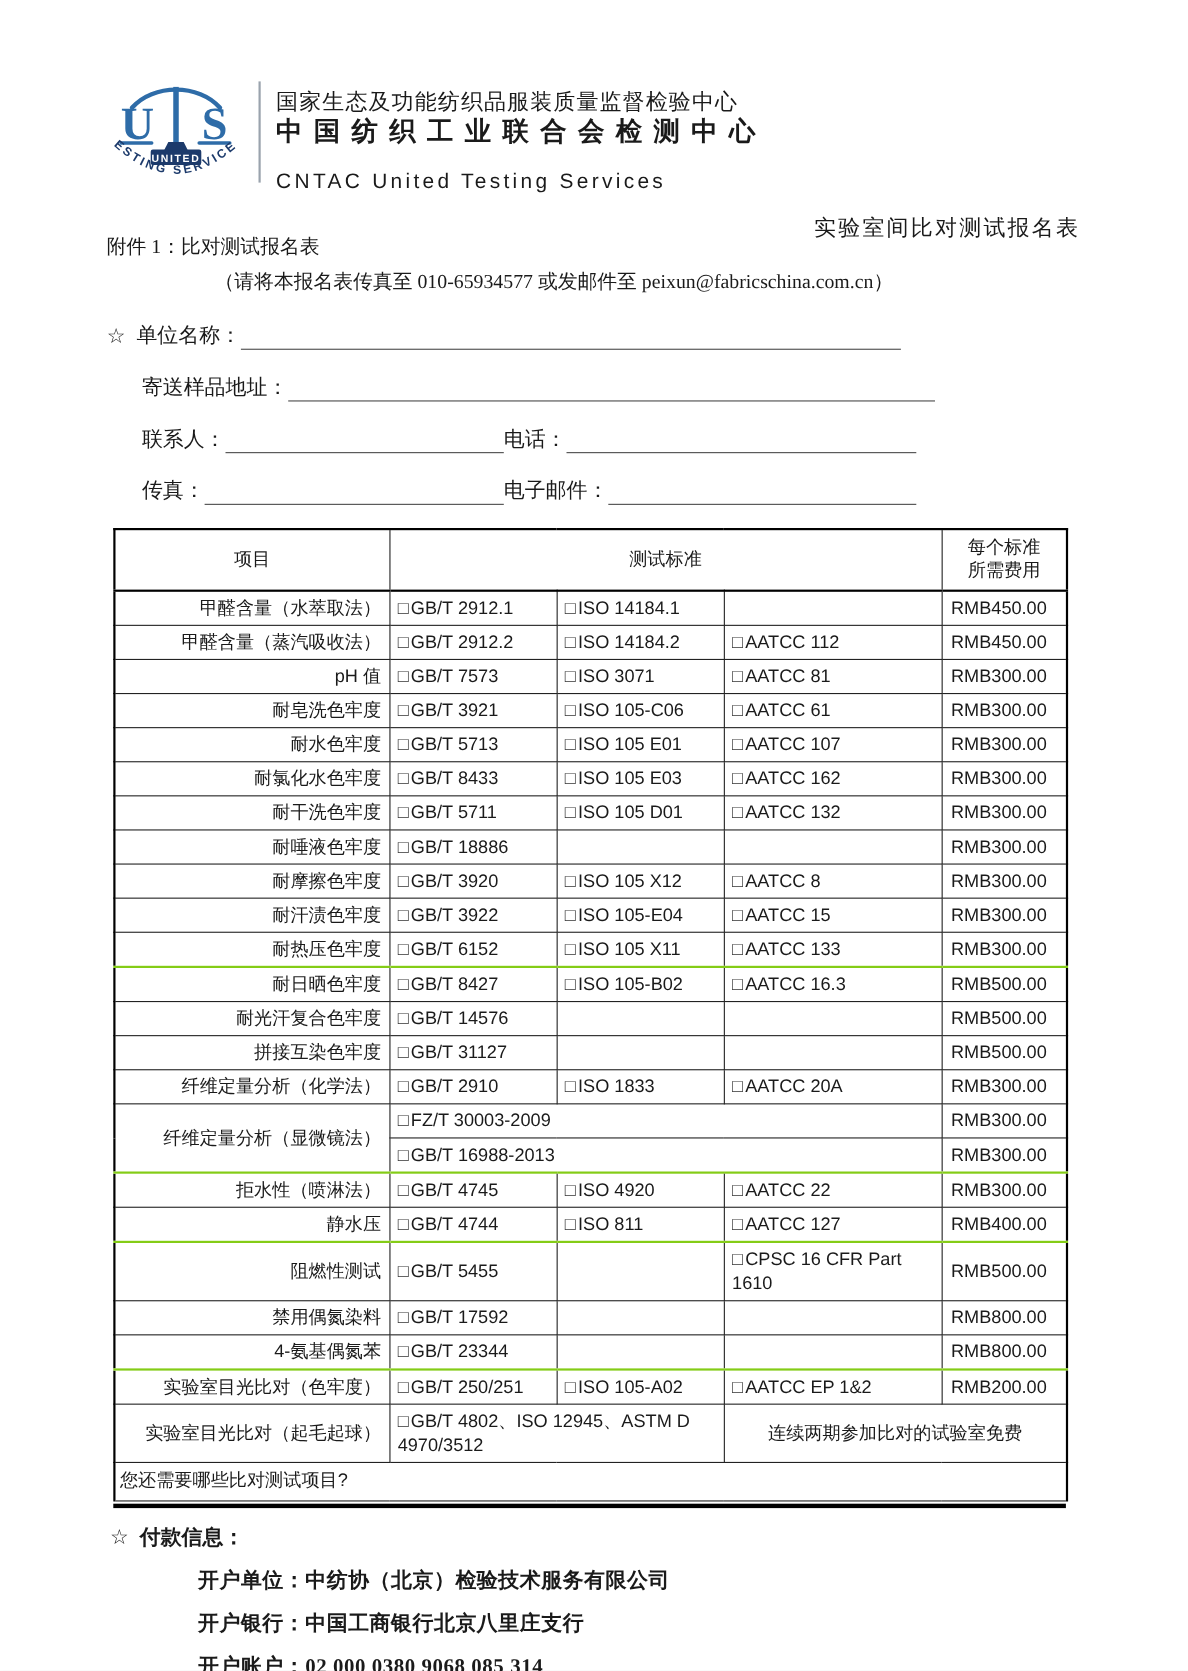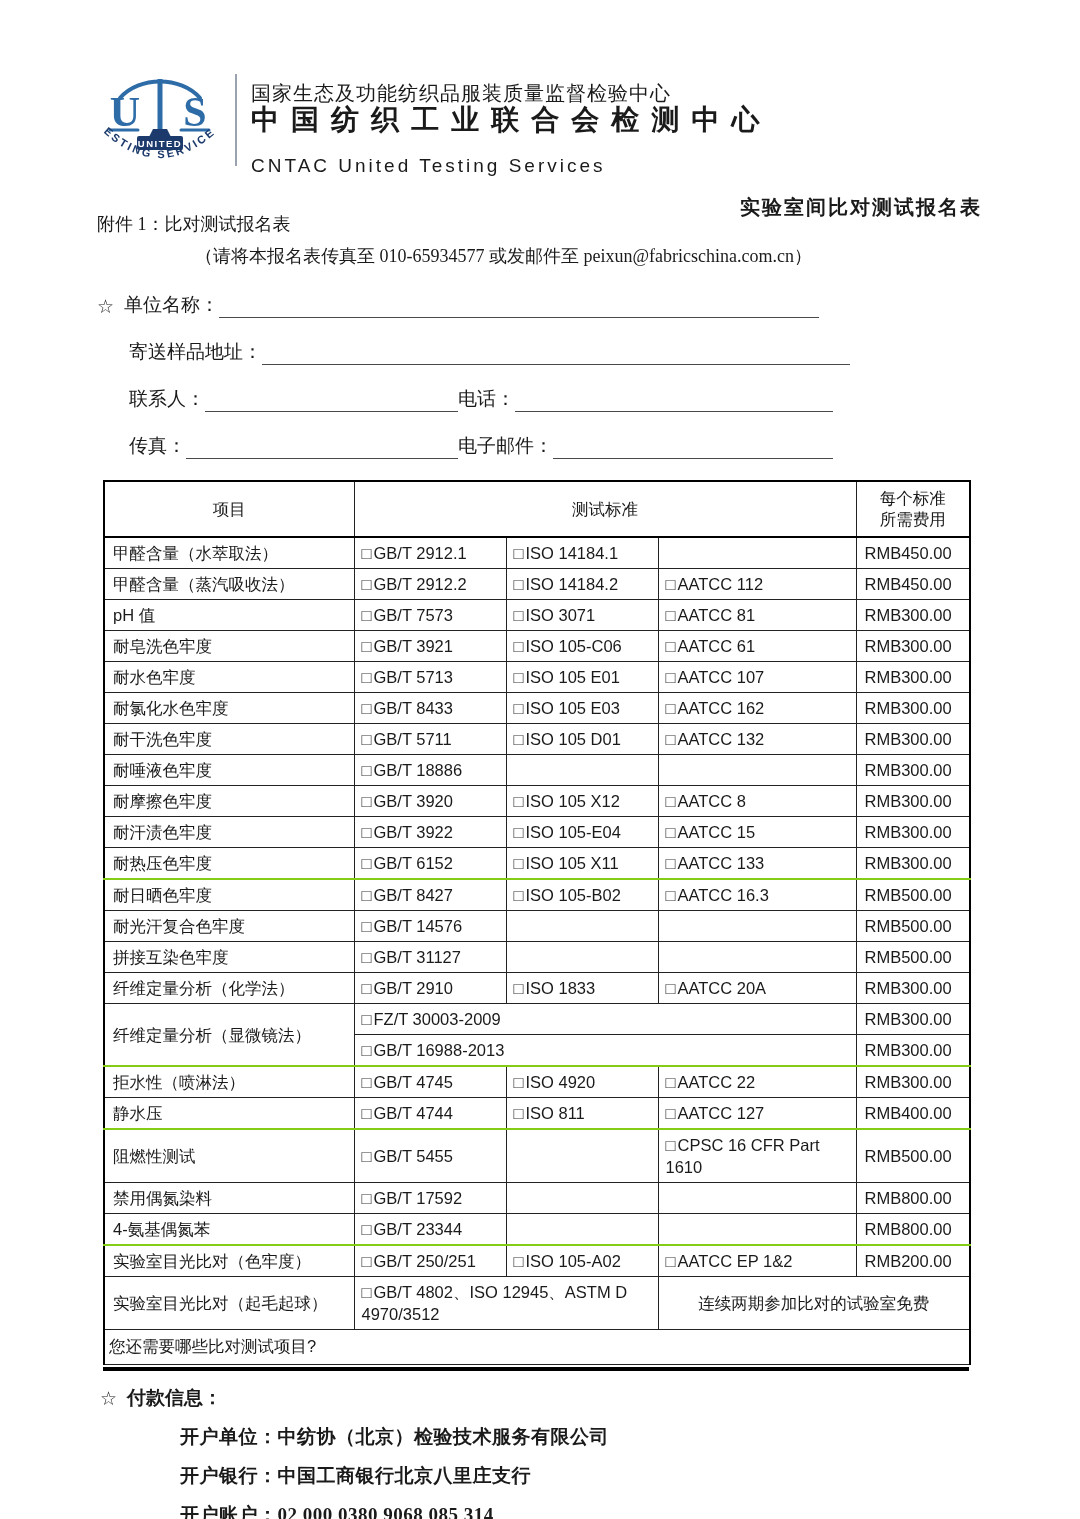--- a/index.html
+++ b/index.html
@@ -6,23 +6,23 @@
   html,body { background:#e8e8e8; }
   body { width:1080px; height:1519px; margin:0 auto; font-family:"Liberation Sans","DejaVu Sans",sans-serif; color:#1a1a1a; }
   .page { width:1080px; height:1519px; background:#fff; position:relative; padding:66px 0 0 0; box-shadow:0 0 6px rgba(0,0,0,.25); }
 
   
   .hdr { display:flex; align-items:flex-start; padding-left:93px; position:relative; height:120px; }
   .hdr-logo { width:132px; height:118px; flex:0 0 auto; }
   .hdr-divider { width:2px; background:#9aa3ad; height:92px; margin:8px 14px 0 10px; }
   .org { padding-top:14px; }
   .org-l1 { font-size:20px; font-weight:normal; letter-spacing:1px; line-height:26px; }
-  .org-l2 { font-size:28px; font-weight:bold; letter-spacing:0.43em; line-height:27px; }
+  .org-l2 { font-size:24px; font-weight:bold; letter-spacing:0.43em; line-height:27px; }
   .org-l3 { font-size:19px; font-weight:normal; letter-spacing:3px; line-height:26px;margin-top:20px; }
-  .doc-title { position:absolute; right:98px; top:128px; font-size:20px; font-weight:bold; letter-spacing:2px; font-family:"Liberation Serif","DejaVu Serif",serif; }
+  .doc-title { position:absolute; right:98px; top:128px; font-size:20px; font-weight:normal; letter-spacing:2px; font-family:"Liberation Serif","DejaVu Serif",serif; }
 
   
   .intro { margin:26px 0 0 97px; font-family:"Liberation Serif","DejaVu Serif",serif; }
   .intro-att { font-size:18px; }
   .intro-note { font-size:18px; margin:8px 0 0 98px; }
 
   
   .fillform { margin:24px 0 0 97px; font-family:"Liberation Serif","DejaVu Serif",serif; font-size:19px; }
   .frow { display:flex; align-items:flex-end; margin-bottom:21px; }
   .star { margin-right:10px; font-size:19px; }
@@ -36,21 +36,21 @@
   .b-email   { width:280px; }
   .indent1 { margin-left:32px; }
 
   
   .tbl-wrap { margin:14px 0 0 103px; width:960px; }
   table { border-collapse:collapse; width:866px; table-layout:fixed; border:2px solid #000; border-bottom:1px solid #000; }
   th, td { border:1px solid #222; font-size:16.5px; padding:4px 7px; line-height:22px; vertical-align:middle; text-align:left; word-wrap:break-word; }
   thead th { text-align:center; font-weight:normal; border-bottom:2px solid #000; padding:6px 4px; }
   .fee-h { line-height:21px; }
   tr.thick td { border-top:2px solid #84cc16; }
-  td.c-item { padding-left:8px; }
+  td.c-item { padding-left:8px;text-align:right; }
   td.c-fee  { padding-left:8px; }
   td.c-note { text-align:center; }
   td.c-q { padding:5px 4px 7px 4px; }
   .cb { display:inline; margin-right:2px; color:#333; }
   .tbl-bottom-bar { width:866px; height:4px; background:#000; margin-top:2px; }
 
   
   .pay { margin:14px 0 0 100px; font-family:"Liberation Serif","DejaVu Serif",serif; }
   .pay-title-row { display:flex; align-items:center; font-size:19px; font-weight:bold; }
   .pay-title-row .star { font-weight:normal; }

